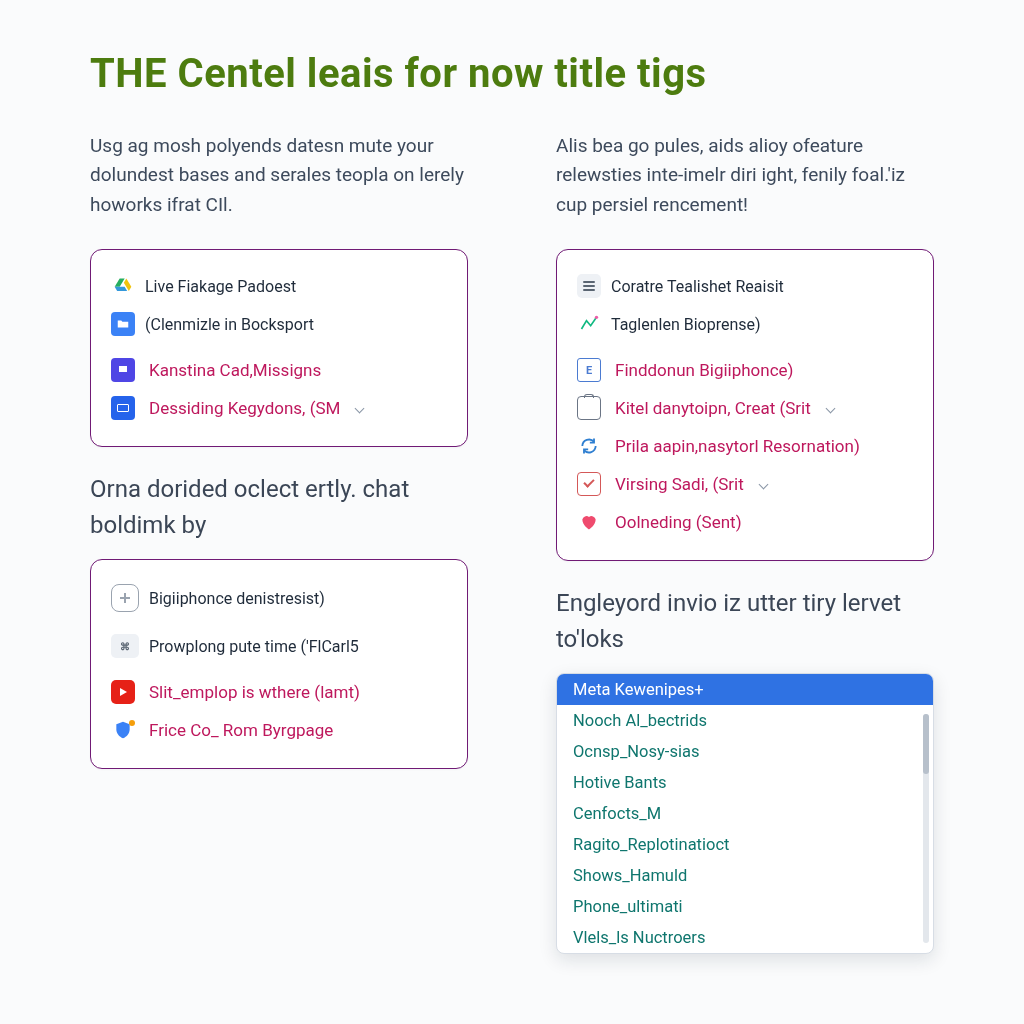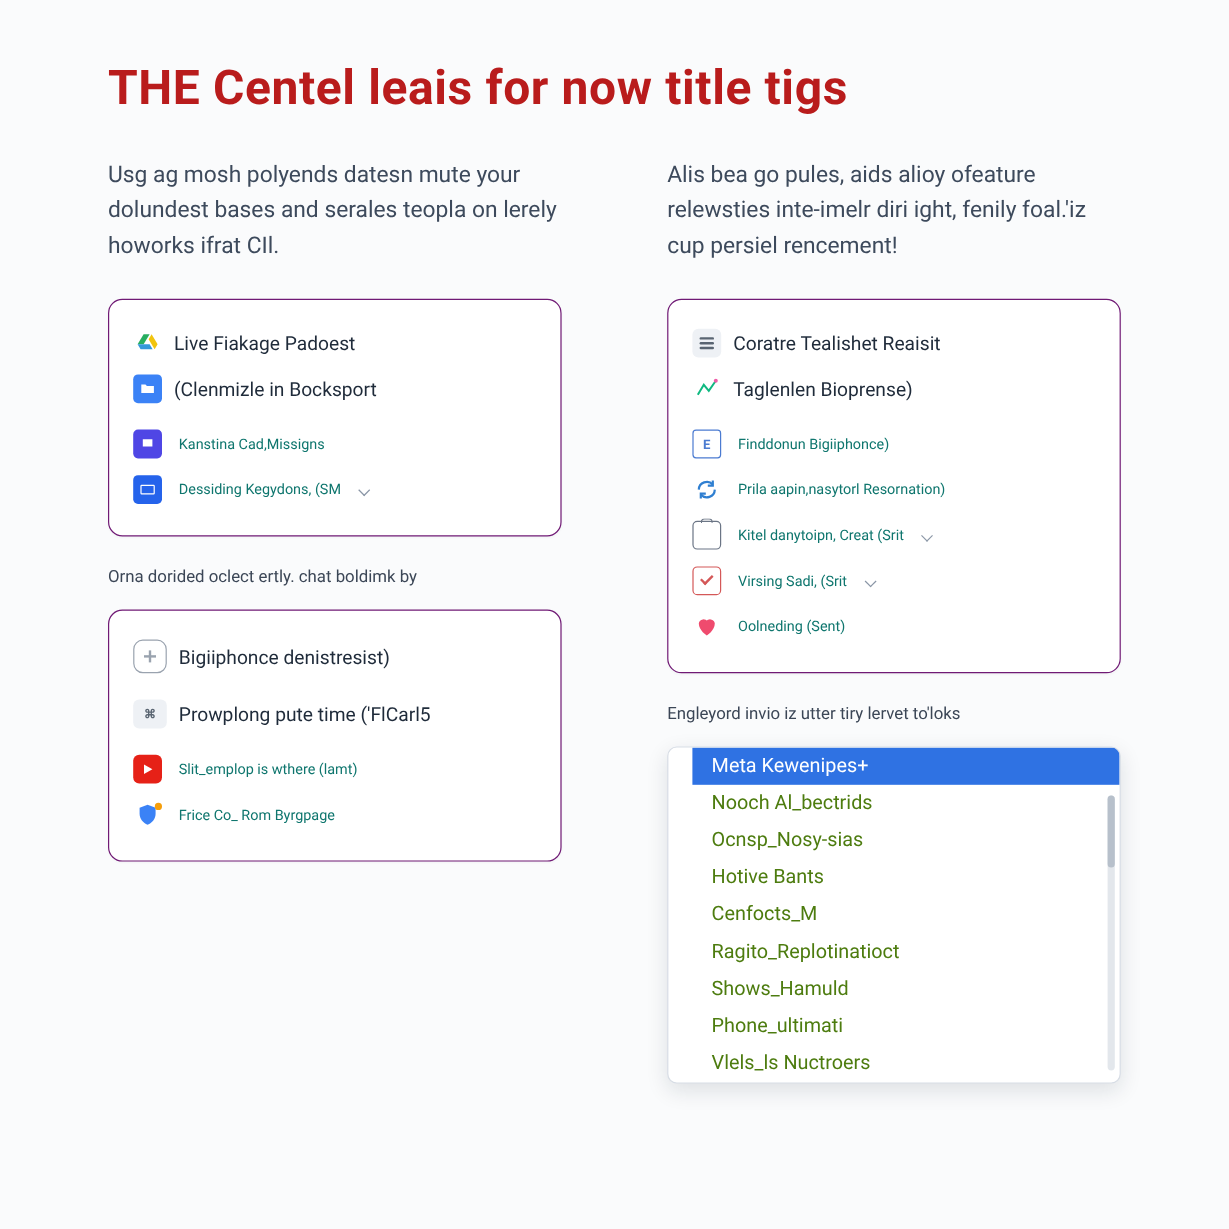--- a/index.html
+++ b/index.html
@@ -7,21 +7,21 @@
   body {
     font-family: -apple-system, BlinkMacSystemFont, "Segoe UI", Roboto, Helvetica, Arial, sans-serif;
     background: #fafbfc;
     color: #1f2b3a;
     padding: 50px 90px 0 90px;
   }
   h1 {
     font-size: 40px;
     font-weight: 700;
     letter-spacing: .5px;
-    color: #b91c1c;
+    color: #4d7c0f;
     margin-bottom: 34px;
   }
   .cols {
     display: flex;
     gap: 88px;
   }
   .col { flex: 1 1 0; }
   .intro {
     font-size: 19px;
     line-height: 1.55;
@@ -38,26 +38,26 @@
   }
   .row {
     display: flex;
     align-items: center;
     gap: 14px;
     padding: 6px 0;
   }
   .row + .row { margin-top: 2px; text-align: center; }
   .row.tagpair { gap: 10px; }
   .row .txt {
-    font-size: 12px;
-    color: #0f766e;
+    font-size: 17px;
+    color: #be185d;
   }
   .sep { height: 10px; }
   .caption {
-    font-size: 14px;
+    font-size: 24px;
     line-height: 1.5;
     color: #3b4656;
     margin: 24px 0 16px 0;
   }
   .chev {
     width: 10px; height: 10px;
     display: inline-block;
     margin-left: 2px;
     position: relative;
   }
@@ -142,26 +142,25 @@
   .ic-shield .dot{position:absolute;width:6px;height:6px;border-radius:50%;background:#f59e0b;top:2px;right:0;}
 
   
   .dropdown {
     background:#fff;
     border:1px solid #d7dde5;
     border-radius:8px;
     box-shadow: 0 6px 18px rgba(20,30,50,.12);
     overflow:hidden;
     position:relative;
-    padding-left:20px;
   }
   .dropdown .opt {
     padding: 6px 16px;
     font-size: 16.5px;
-    color:#4d7c0f;
+    color:#0f766e;
     cursor:pointer;
   }
   .dropdown .opt.sel {
     background:#2f72e3;
     color:#fff;
   }
   .dropdown .scrollbar{
     position:absolute; right:4px; top:40px; bottom:10px; width:6px;
     background:#e3e7ec; border-radius:3px;
   }
@@ -263,34 +262,34 @@
         </span>
         <span class="tag-label">Taglenlen Bioprense)</span>
       </div>
       <div class="sep"></div>
 
       <div class="row">
         <span class="ic ic-doc"></span>
         <span class="txt">Finddonun Bigiiphonce)</span>
       </div>
       <div class="row">
+        <span class="ic ic-clip"></span>
+        <span class="txt">Kitel danytoipn, Creat (Srit</span>
+        <span class="chev"></span>
+      </div>
+      <div class="row">
         <span class="ic ic-refresh">
           <svg viewBox="0 0 24 24">
               <path d="M4 12a8 8 0 0 1 14-5"></path>
               <path d="M20 12a8 8 0 0 1-14 5"></path>
               <path d="M18 3v5h-5"></path>
               <path d="M6 21v-5h5"></path>
             </svg>
         </span>
         <span class="txt">Prila aapin,nasytorl Resornation)</span>
-      </div>
-      <div class="row">
-        <span class="ic ic-clip"></span>
-        <span class="txt">Kitel danytoipn, Creat (Srit</span>
-        <span class="chev"></span>
       </div>
       <div class="row">
         <span class="ic ic-check"></span>
         <span class="txt">Virsing Sadi, (Srit</span>
         <span class="chev"></span>
       </div>
       <div class="row">
         <span class="ic ic-heart">
           <svg viewBox="0 0 24 24">
               <path d="M12 21s-8-5-8-12a5 5 0 0 1 8-3 5 5 0 0 1 8 3c0 7-8 12-8 12z"></path>

